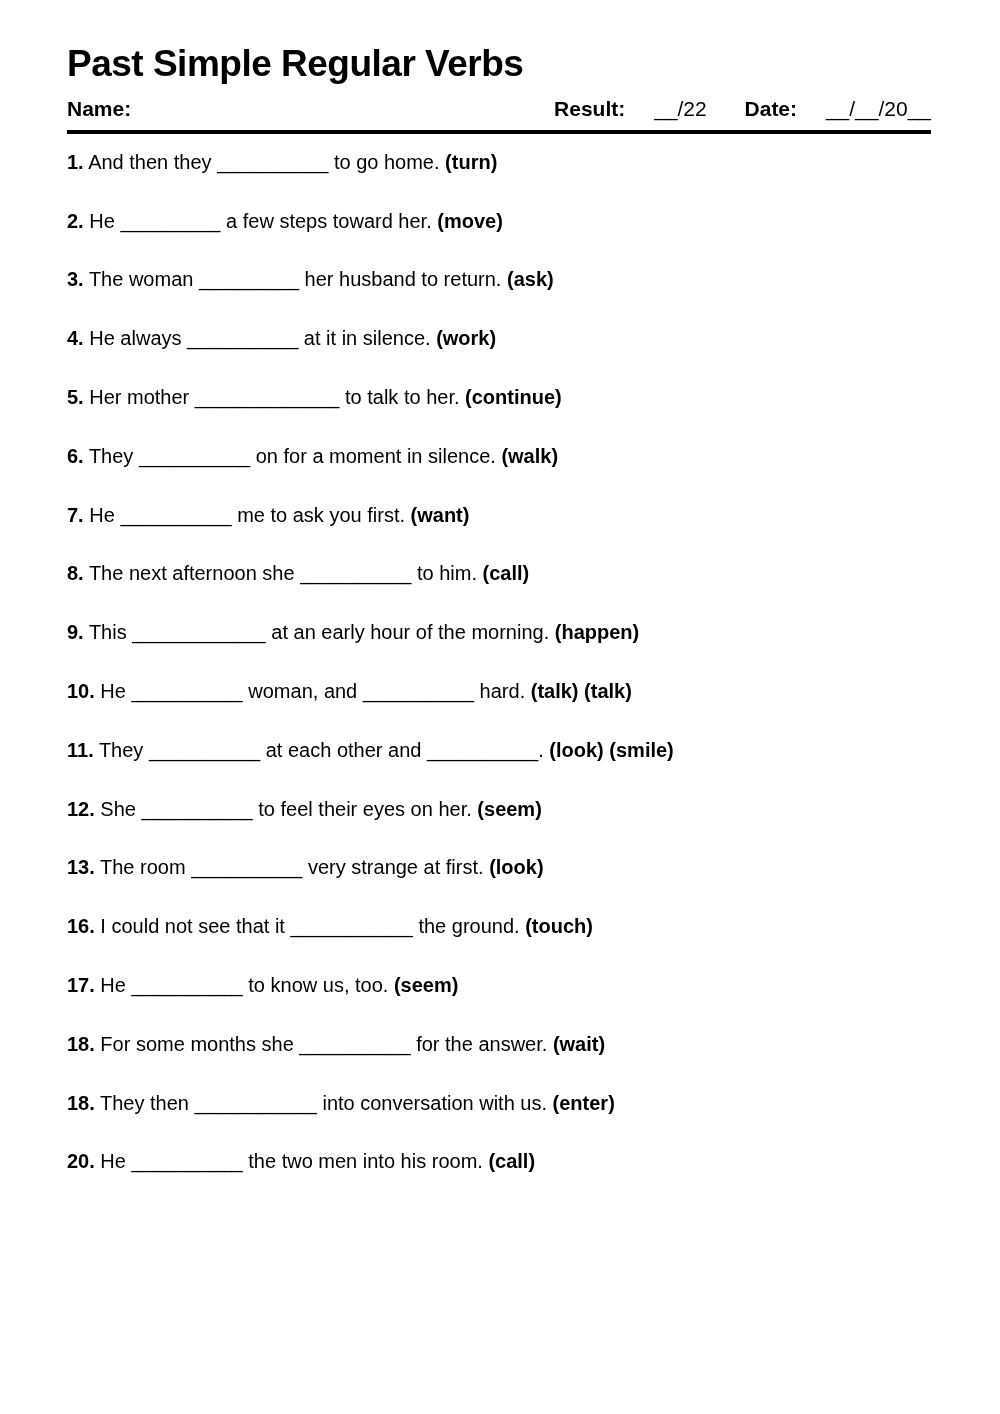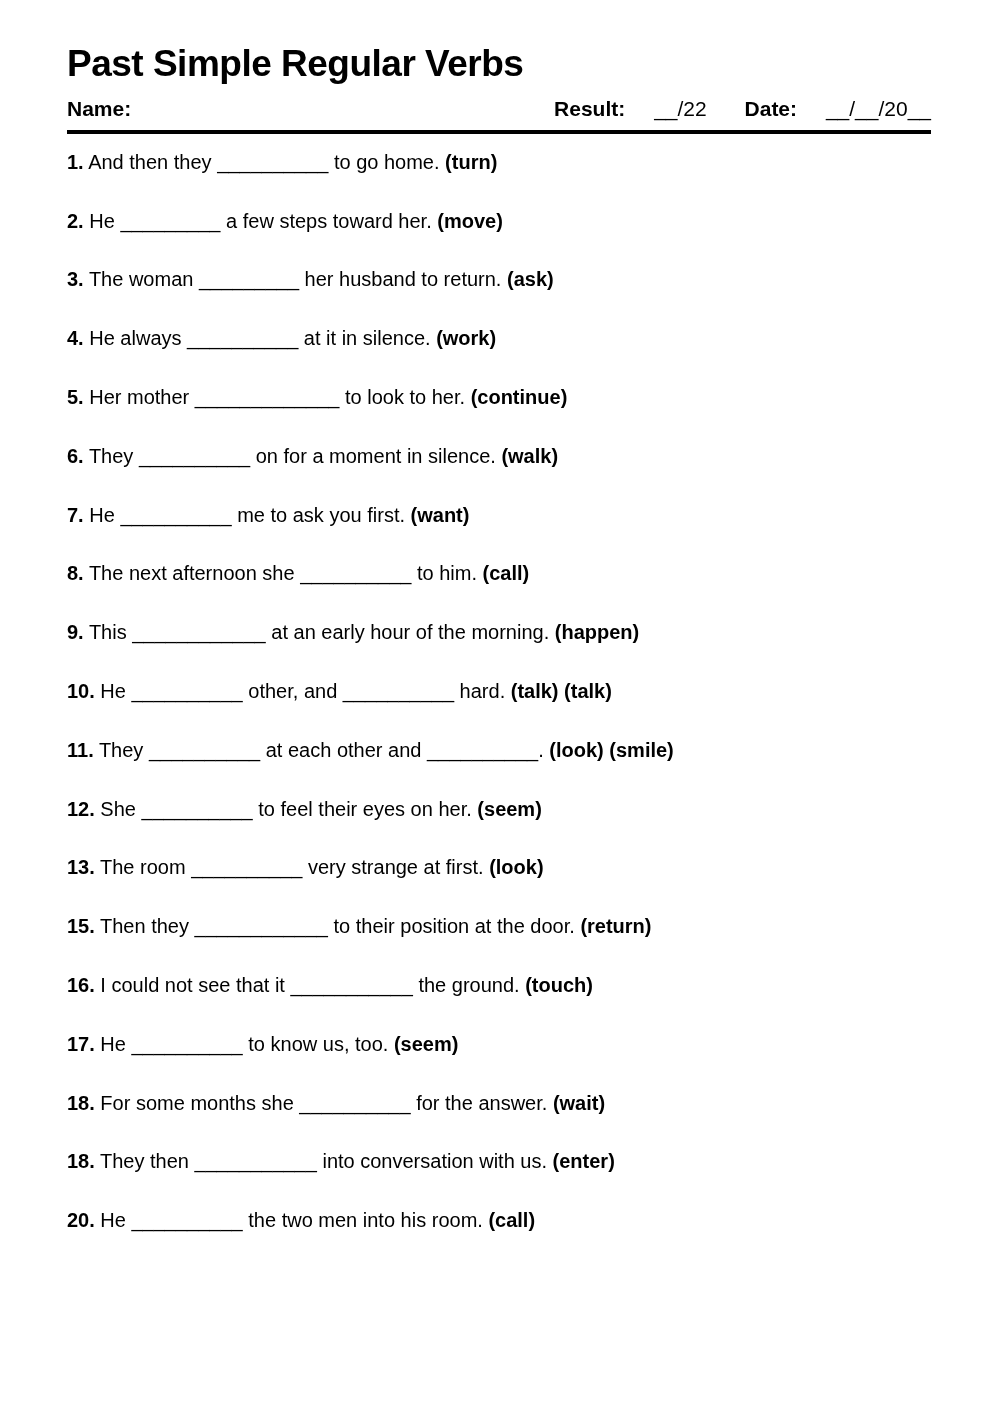--- a/index.html
+++ b/index.html
@@ -86,30 +86,29 @@
     </span>
   </div>
 
   <div class="rule"></div>
 
   <div id="questions" class="questions">
       <div class="q"><span class="qnum">1.</span><span class="text"> And then they </span><span class="blank">__________</span><span class="text"> to go home. </span><span class="hint">(turn)</span></div>
       <div class="q"><span class="qnum">2.</span><span class="text"> He </span><span class="blank">_________</span><span class="text"> a few steps toward her. </span><span class="hint">(move)</span></div>
       <div class="q"><span class="qnum">3.</span><span class="text"> The woman </span><span class="blank">_________</span><span class="text"> her husband to return. </span><span class="hint">(ask)</span></div>
       <div class="q"><span class="qnum">4.</span><span class="text"> He always </span><span class="blank">__________</span><span class="text"> at it in silence. </span><span class="hint">(work)</span></div>
-      <div class="q"><span class="qnum">5.</span><span class="text"> Her mother </span><span class="blank">_____________</span><span class="text"> to look to her. </span><span class="hint">(continue)</span></div>
+      <div class="q"><span class="qnum">5.</span><span class="text"> Her mother </span><span class="blank">_____________</span><span class="text"> to talk to her. </span><span class="hint">(continue)</span></div>
       <div class="q"><span class="qnum">6.</span><span class="text"> They </span><span class="blank">__________</span><span class="text"> on for a moment in silence. </span><span class="hint">(walk)</span></div>
       <div class="q"><span class="qnum">7.</span><span class="text"> He </span><span class="blank">__________</span><span class="text"> me to ask you first. </span><span class="hint">(want)</span></div>
       <div class="q"><span class="qnum">8.</span><span class="text"> The next afternoon she </span><span class="blank">__________</span><span class="text"> to him. </span><span class="hint">(call)</span></div>
       <div class="q"><span class="qnum">9.</span><span class="text"> This </span><span class="blank">____________</span><span class="text"> at an early hour of the morning. </span><span class="hint">(happen)</span></div>
-      <div class="q"><span class="qnum">10.</span><span class="text"> He </span><span class="blank">__________</span><span class="text"> other, and </span><span class="blank">__________</span><span class="text"> hard. </span><span class="hint">(talk)</span><span class="text"> </span><span class="hint">(talk)</span></div>
+      <div class="q"><span class="qnum">10.</span><span class="text"> He </span><span class="blank">__________</span><span class="text"> woman, and </span><span class="blank">__________</span><span class="text"> hard. </span><span class="hint">(talk)</span><span class="text"> </span><span class="hint">(talk)</span></div>
       <div class="q"><span class="qnum">11.</span><span class="text"> They </span><span class="blank">__________</span><span class="text"> at each other and </span><span class="blank">__________</span><span class="text">. </span><span class="hint">(look)</span><span class="text"> </span><span class="hint">(smile)</span></div>
       <div class="q"><span class="qnum">12.</span><span class="text"> She </span><span class="blank">__________</span><span class="text"> to feel their eyes on her. </span><span class="hint">(seem)</span></div>
       <div class="q"><span class="qnum">13.</span><span class="text"> The room </span><span class="blank">__________</span><span class="text"> very strange at first. </span><span class="hint">(look)</span></div>
-      <div class="q"><span class="qnum">15.</span><span class="text"> Then they </span><span class="blank">____________</span><span class="text"> to their position at the door. </span><span class="hint">(return)</span></div>
       <div class="q"><span class="qnum">16.</span><span class="text"> I could not see that it </span><span class="blank">___________</span><span class="text"> the ground. </span><span class="hint">(touch)</span></div>
       <div class="q"><span class="qnum">17.</span><span class="text"> He </span><span class="blank">__________</span><span class="text"> to know us, too. </span><span class="hint">(seem)</span></div>
       <div class="q"><span class="qnum">18.</span><span class="text"> For some months she </span><span class="blank">__________</span><span class="text"> for the answer. </span><span class="hint">(wait)</span></div>
       <div class="q"><span class="qnum">18.</span><span class="text"> They then </span><span class="blank">___________</span><span class="text"> into conversation with us. </span><span class="hint">(enter)</span></div>
       <div class="q"><span class="qnum">20.</span><span class="text"> He </span><span class="blank">__________</span><span class="text"> the two men into his room. </span><span class="hint">(call)</span></div>
     </div>
 
 </div>
 
 </body></html>

